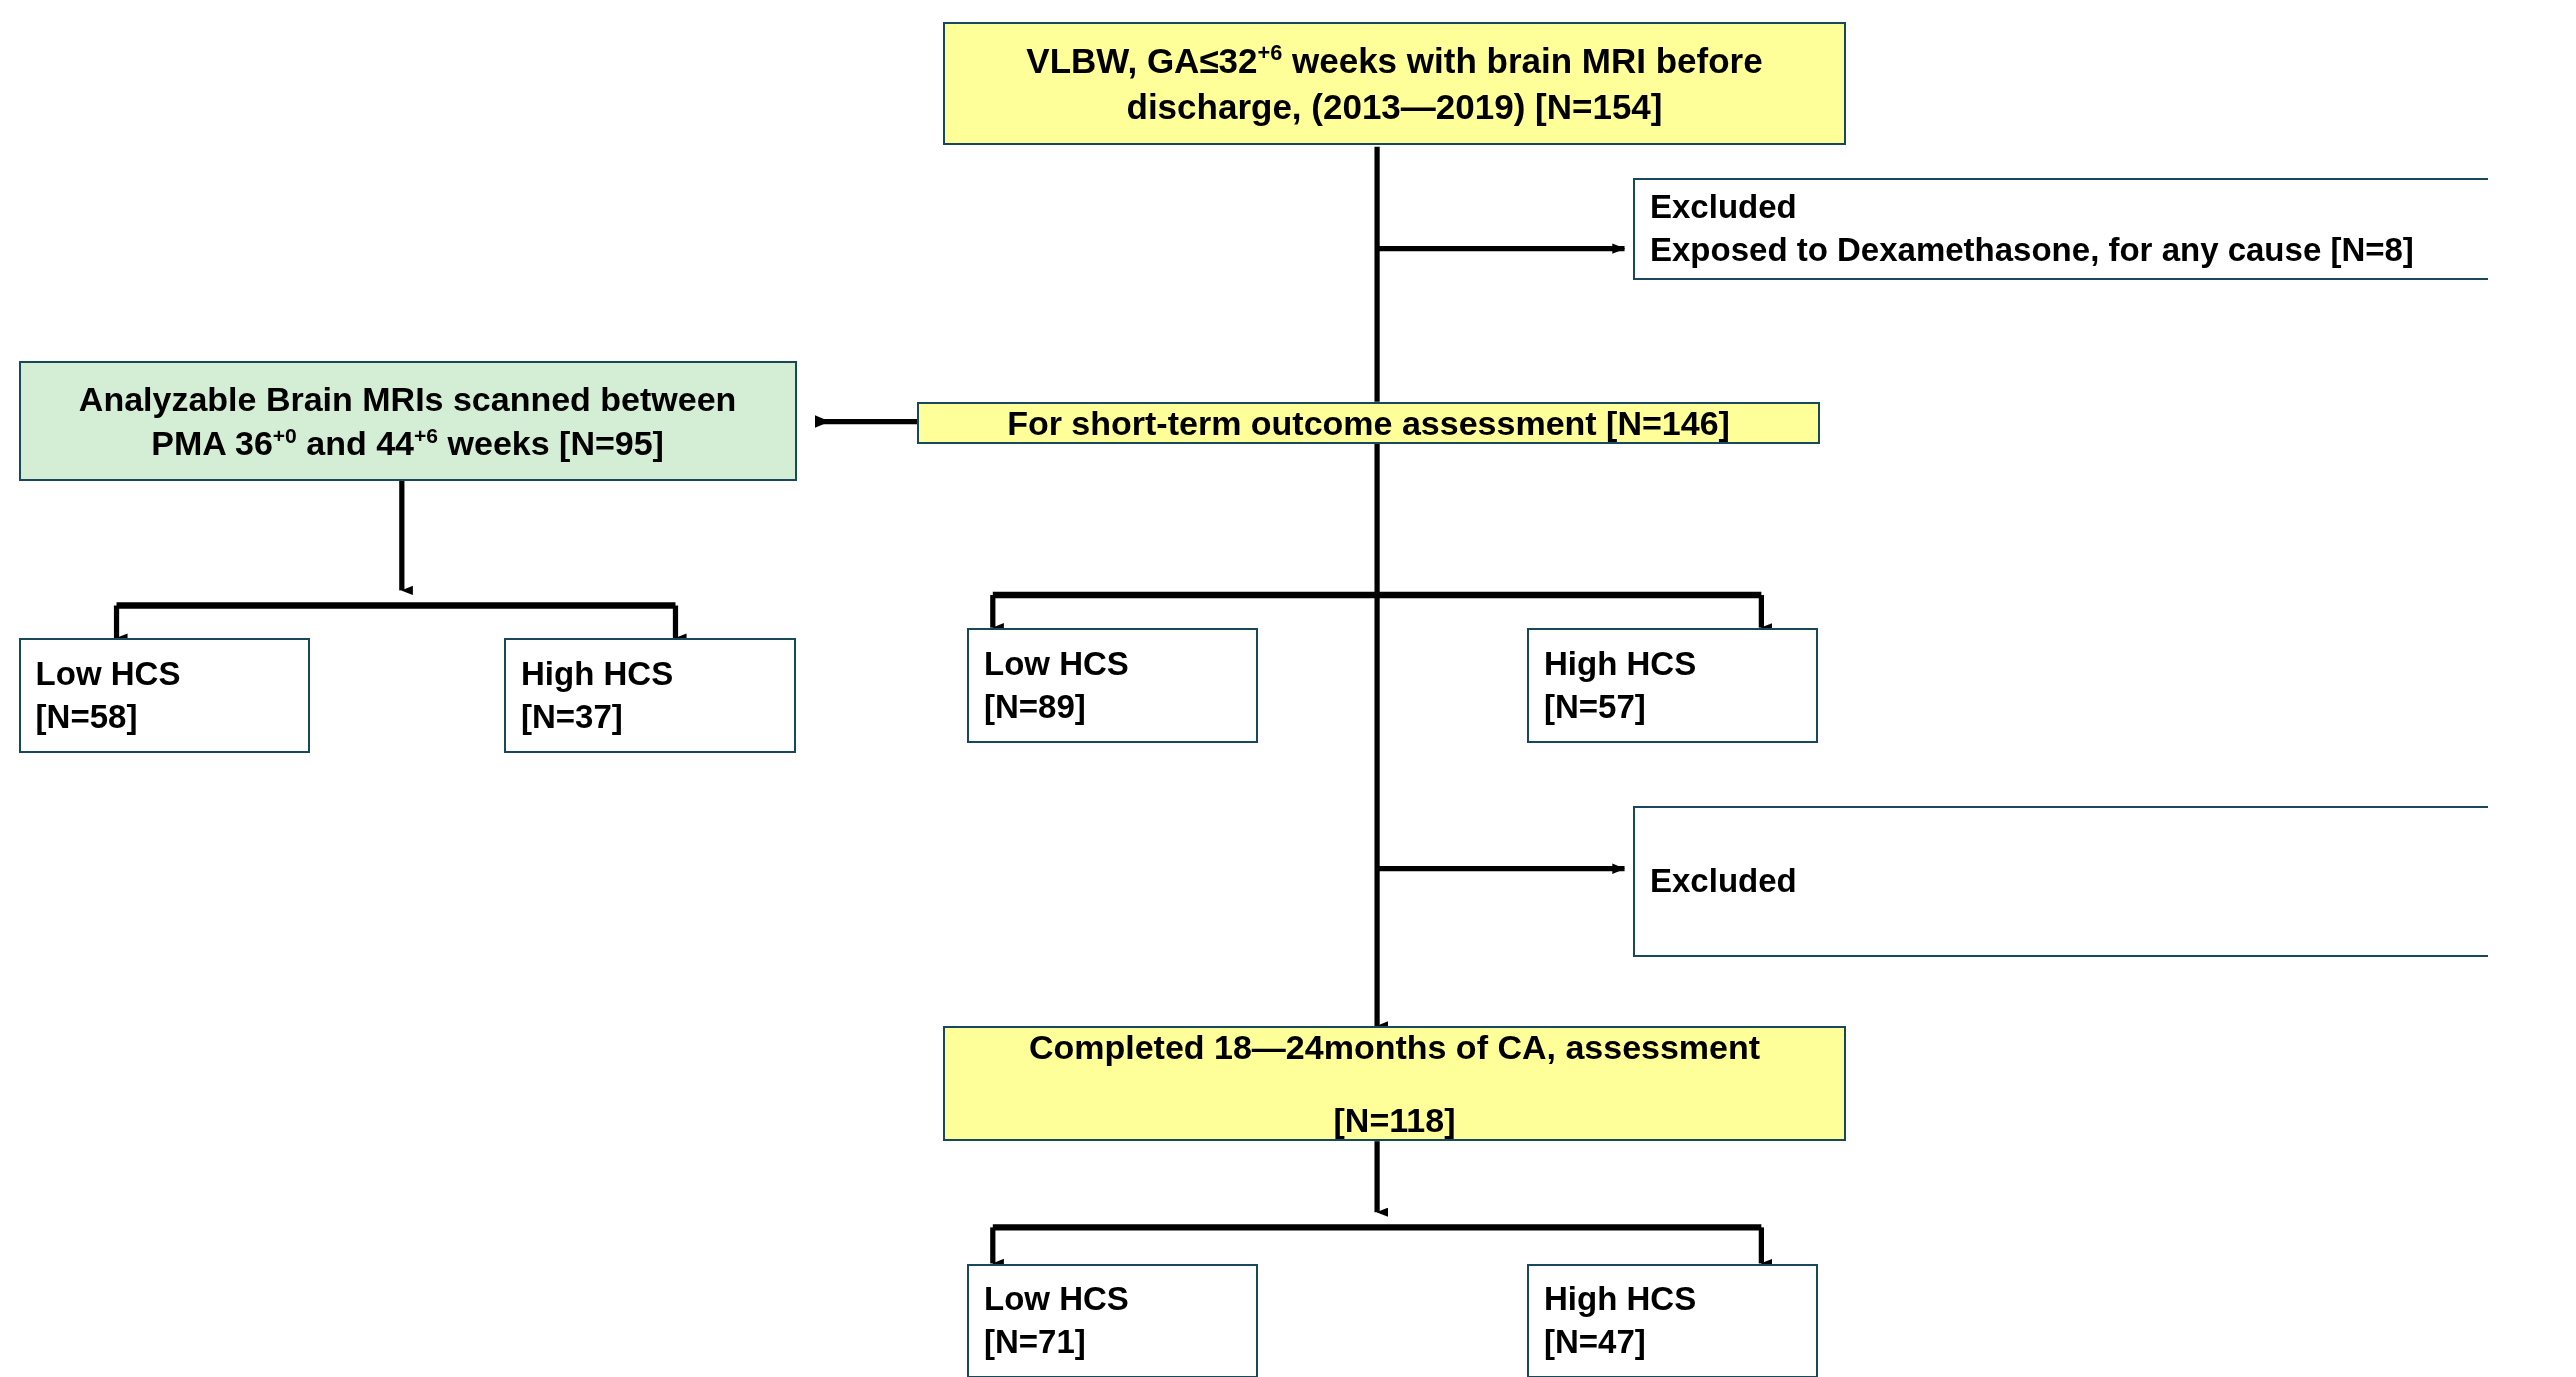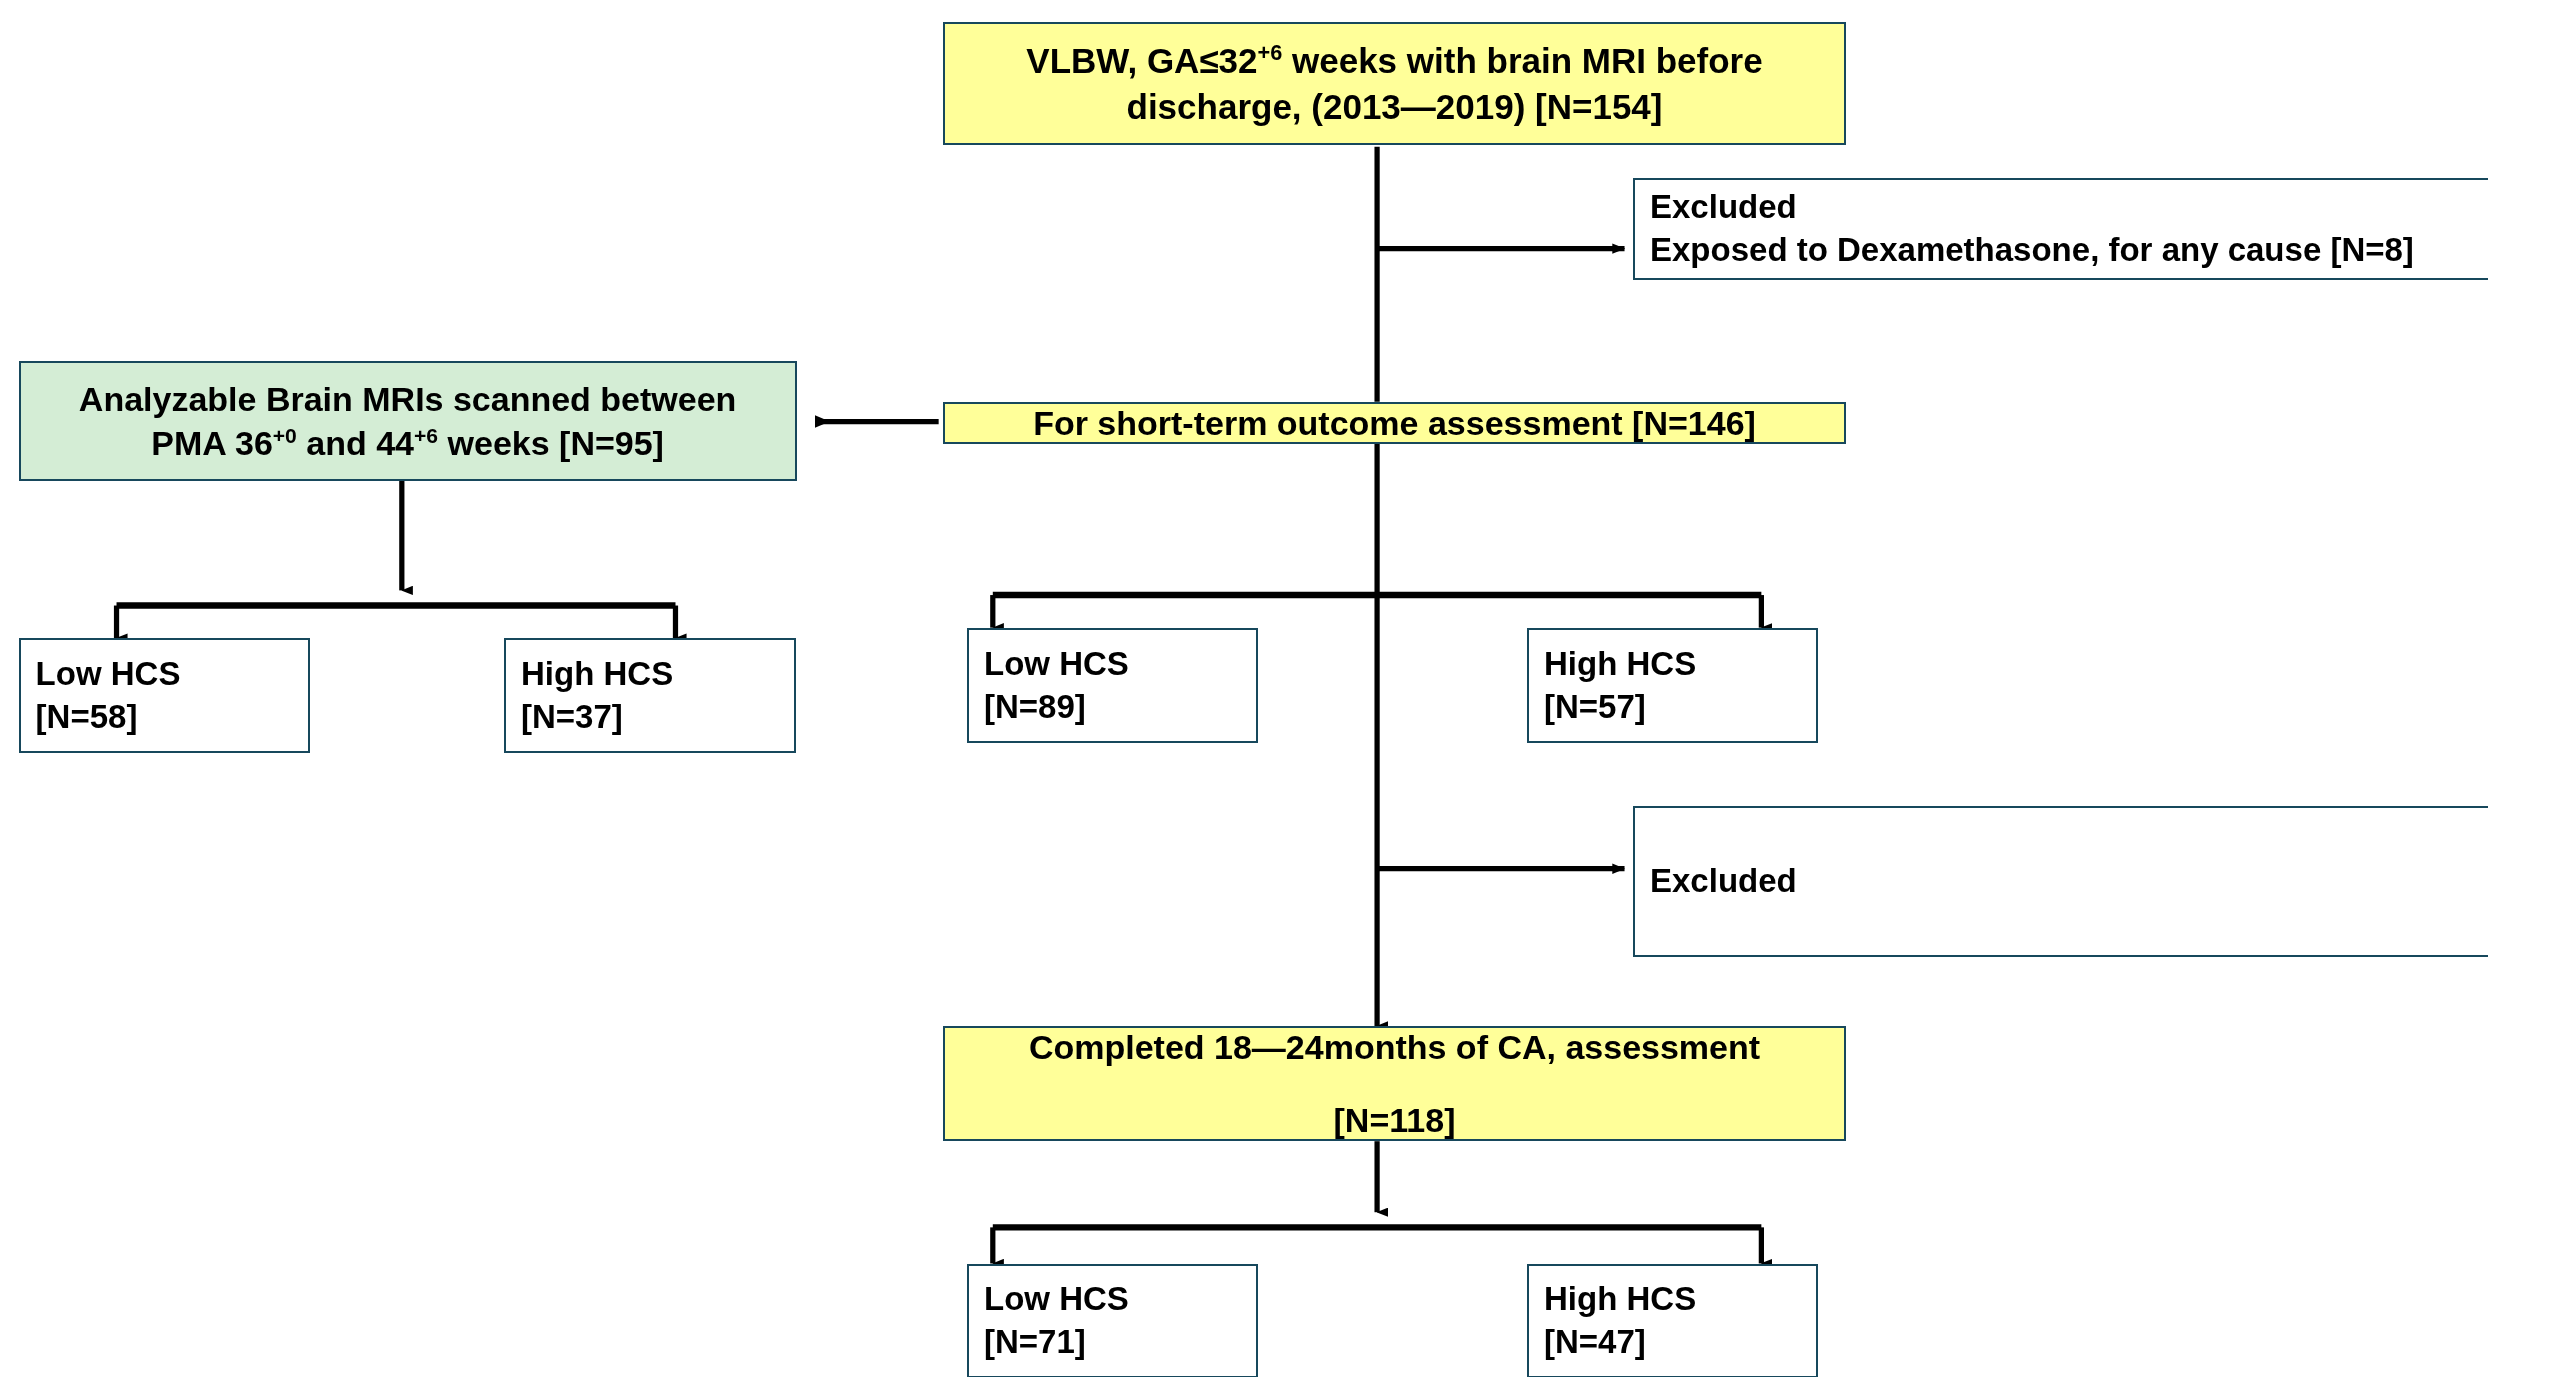--- a/index.html
+++ b/index.html
@@ -103,21 +103,21 @@
   <div class="node fill-yellow align-center pad-lr fs-big" style="left:943px; top:22px; width:903px; height:123px;">
     <span class="line"><span>VLBW, GA≤32</span><sup>+6</sup><span> weeks with brain MRI before</span></span>
     <span class="line">discharge, (2013—2019) [N=154]</span>
   </div>
 
   <div class="node fill-white align-left pad-lr fs-box" style="left:1633px; top:178px; width:935px; height:102px;">
     <span class="line">Excluded</span>
     <span class="line">Exposed to Dexamethasone, for any cause [N=8]</span>
   </div>
 
-  <div class="node fill-yellow align-center pad-lr fs-mid" style="left:943px; top:402px; width:903px; height:42px;">
+  <div class="node fill-yellow align-center pad-lr fs-mid" style="left:917px; top:402px; width:903px; height:42px;">
     <span class="line">For short-term outcome assessment [N=146]</span>
   </div>
 
   <div class="node fill-green align-center pad-lr fs-mid" style="left:18.6px; top:361px; width:778px; height:120px;">
     <span class="line">Analyzable Brain MRIs scanned between</span>
     <span class="line"><span>PMA 36</span><sup>+0</sup><span> and 44</span><sup>+6</sup><span> weeks [N=95]</span></span>
   </div>
 
   <div class="node fill-white align-left pad-lr fs-box" style="left:18.6px; top:638px; width:291px; height:115px;">
     <span class="line">Low HCS</span>

